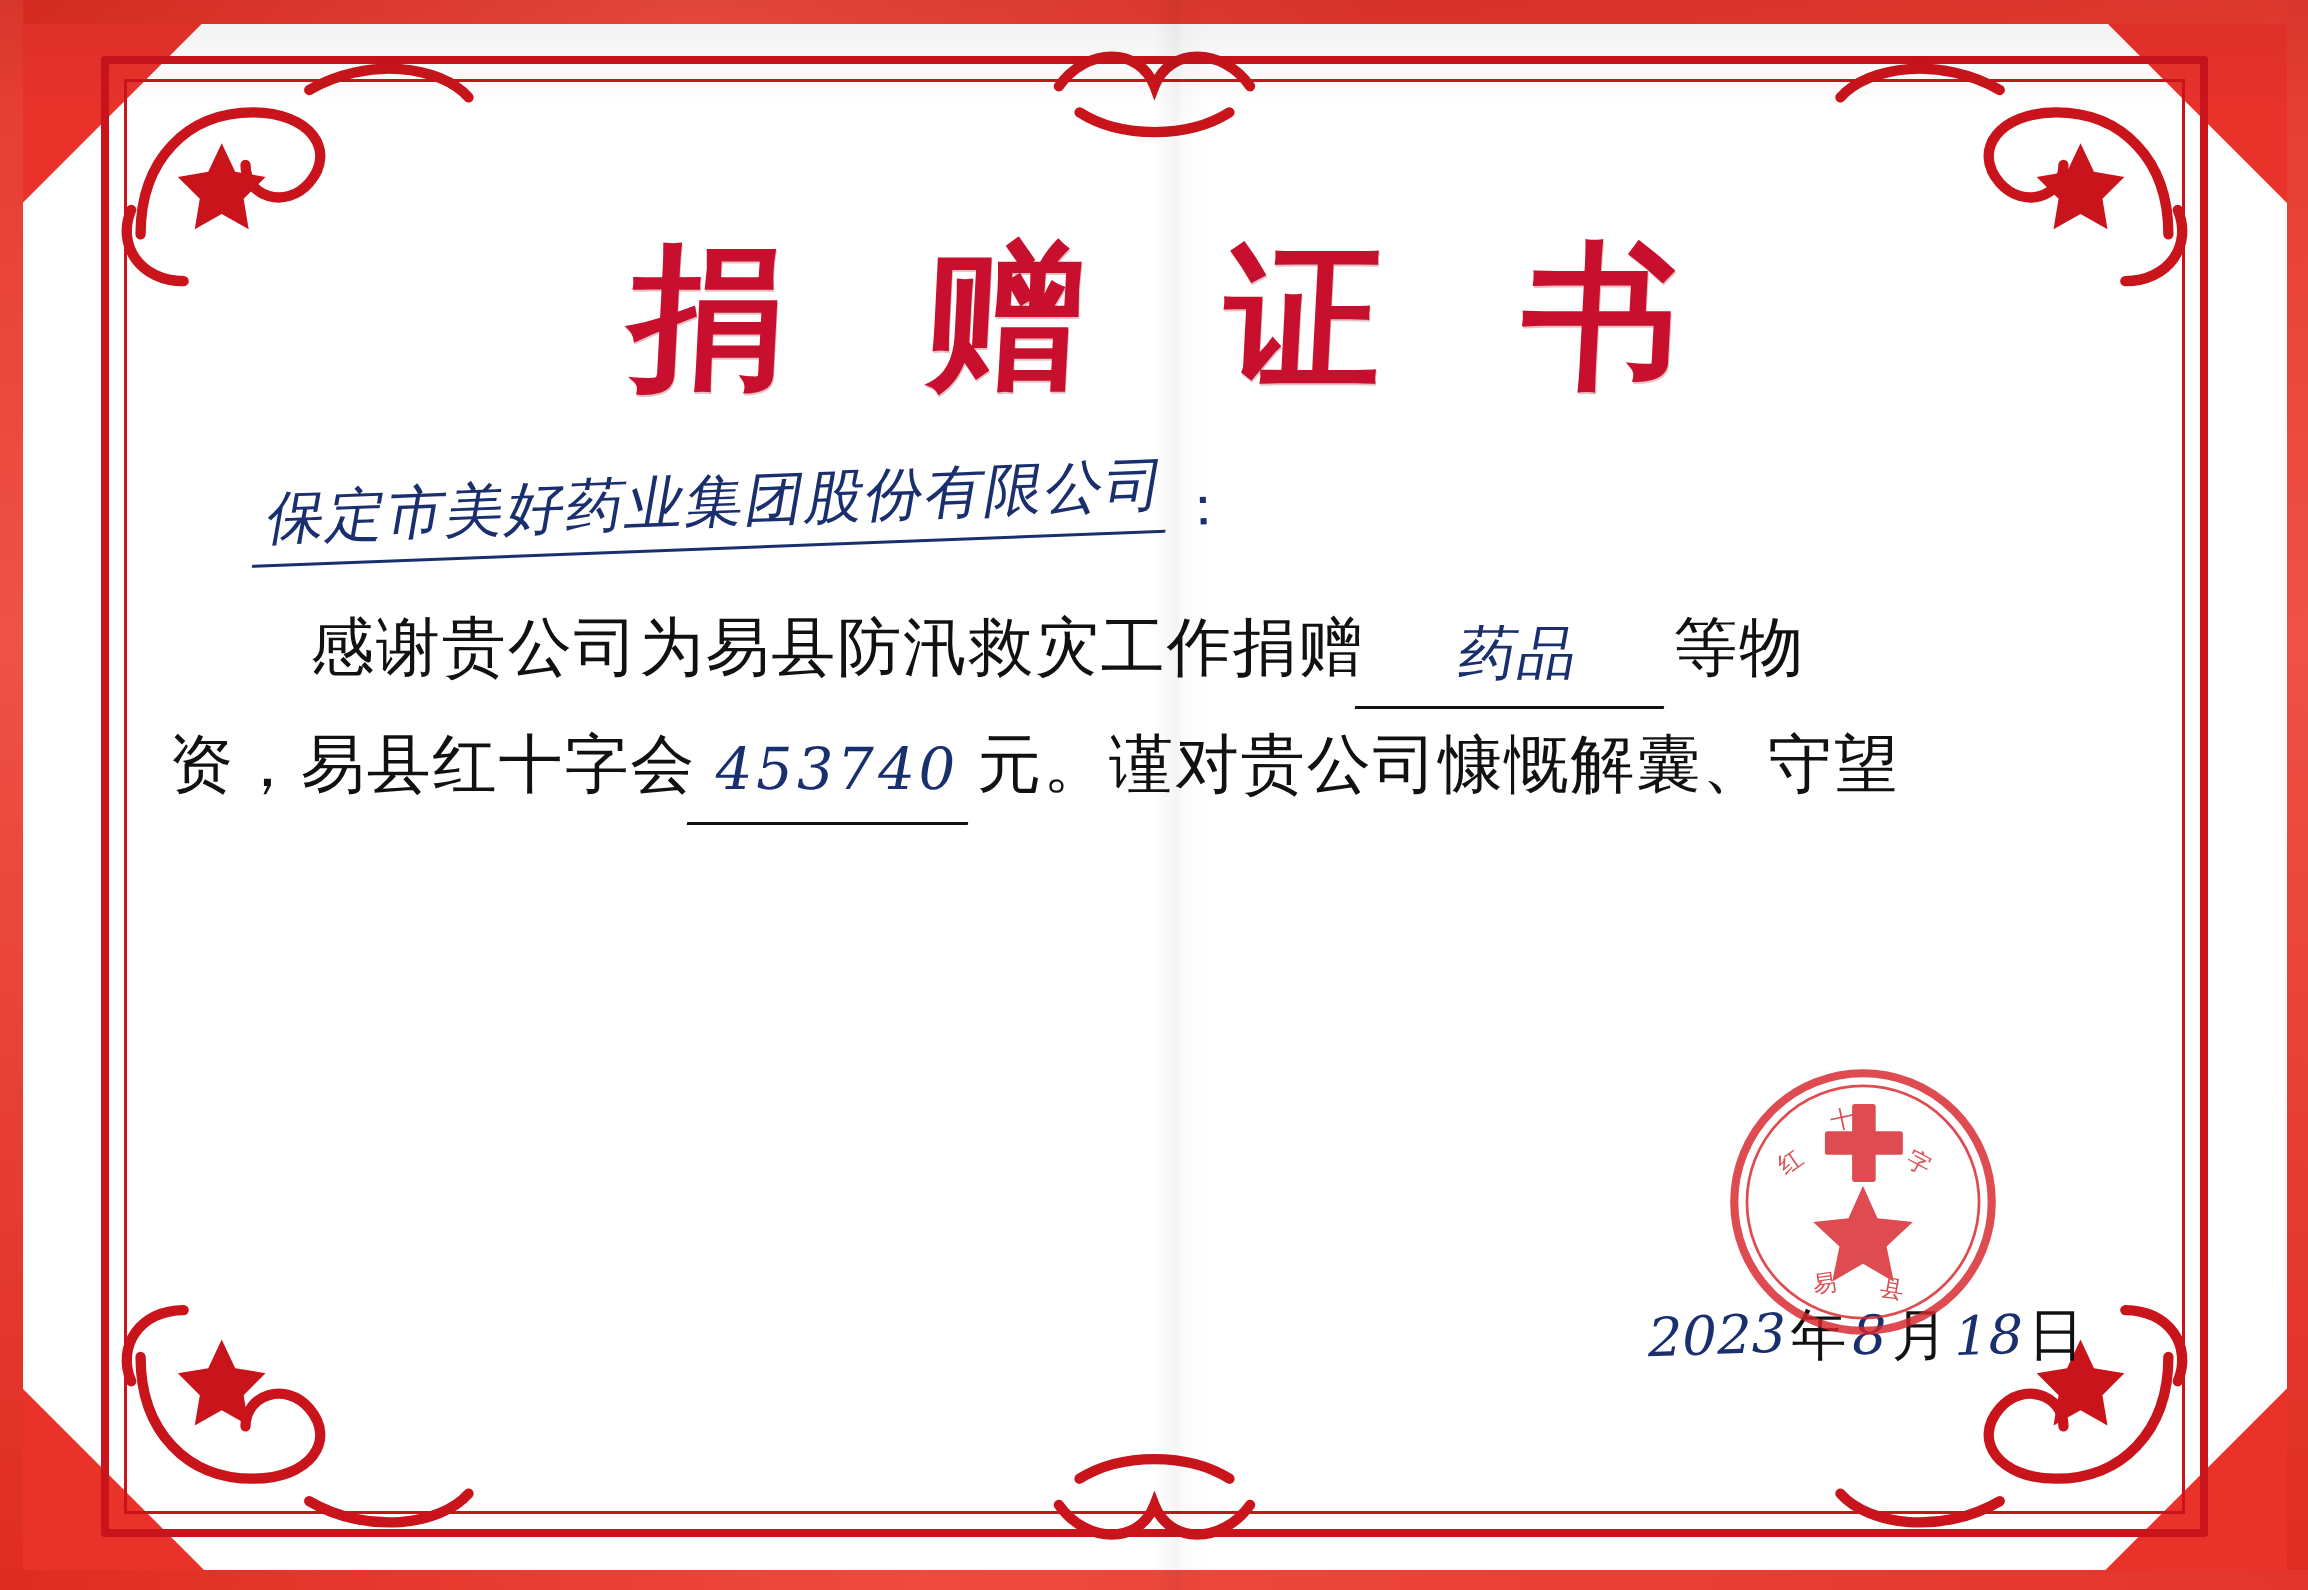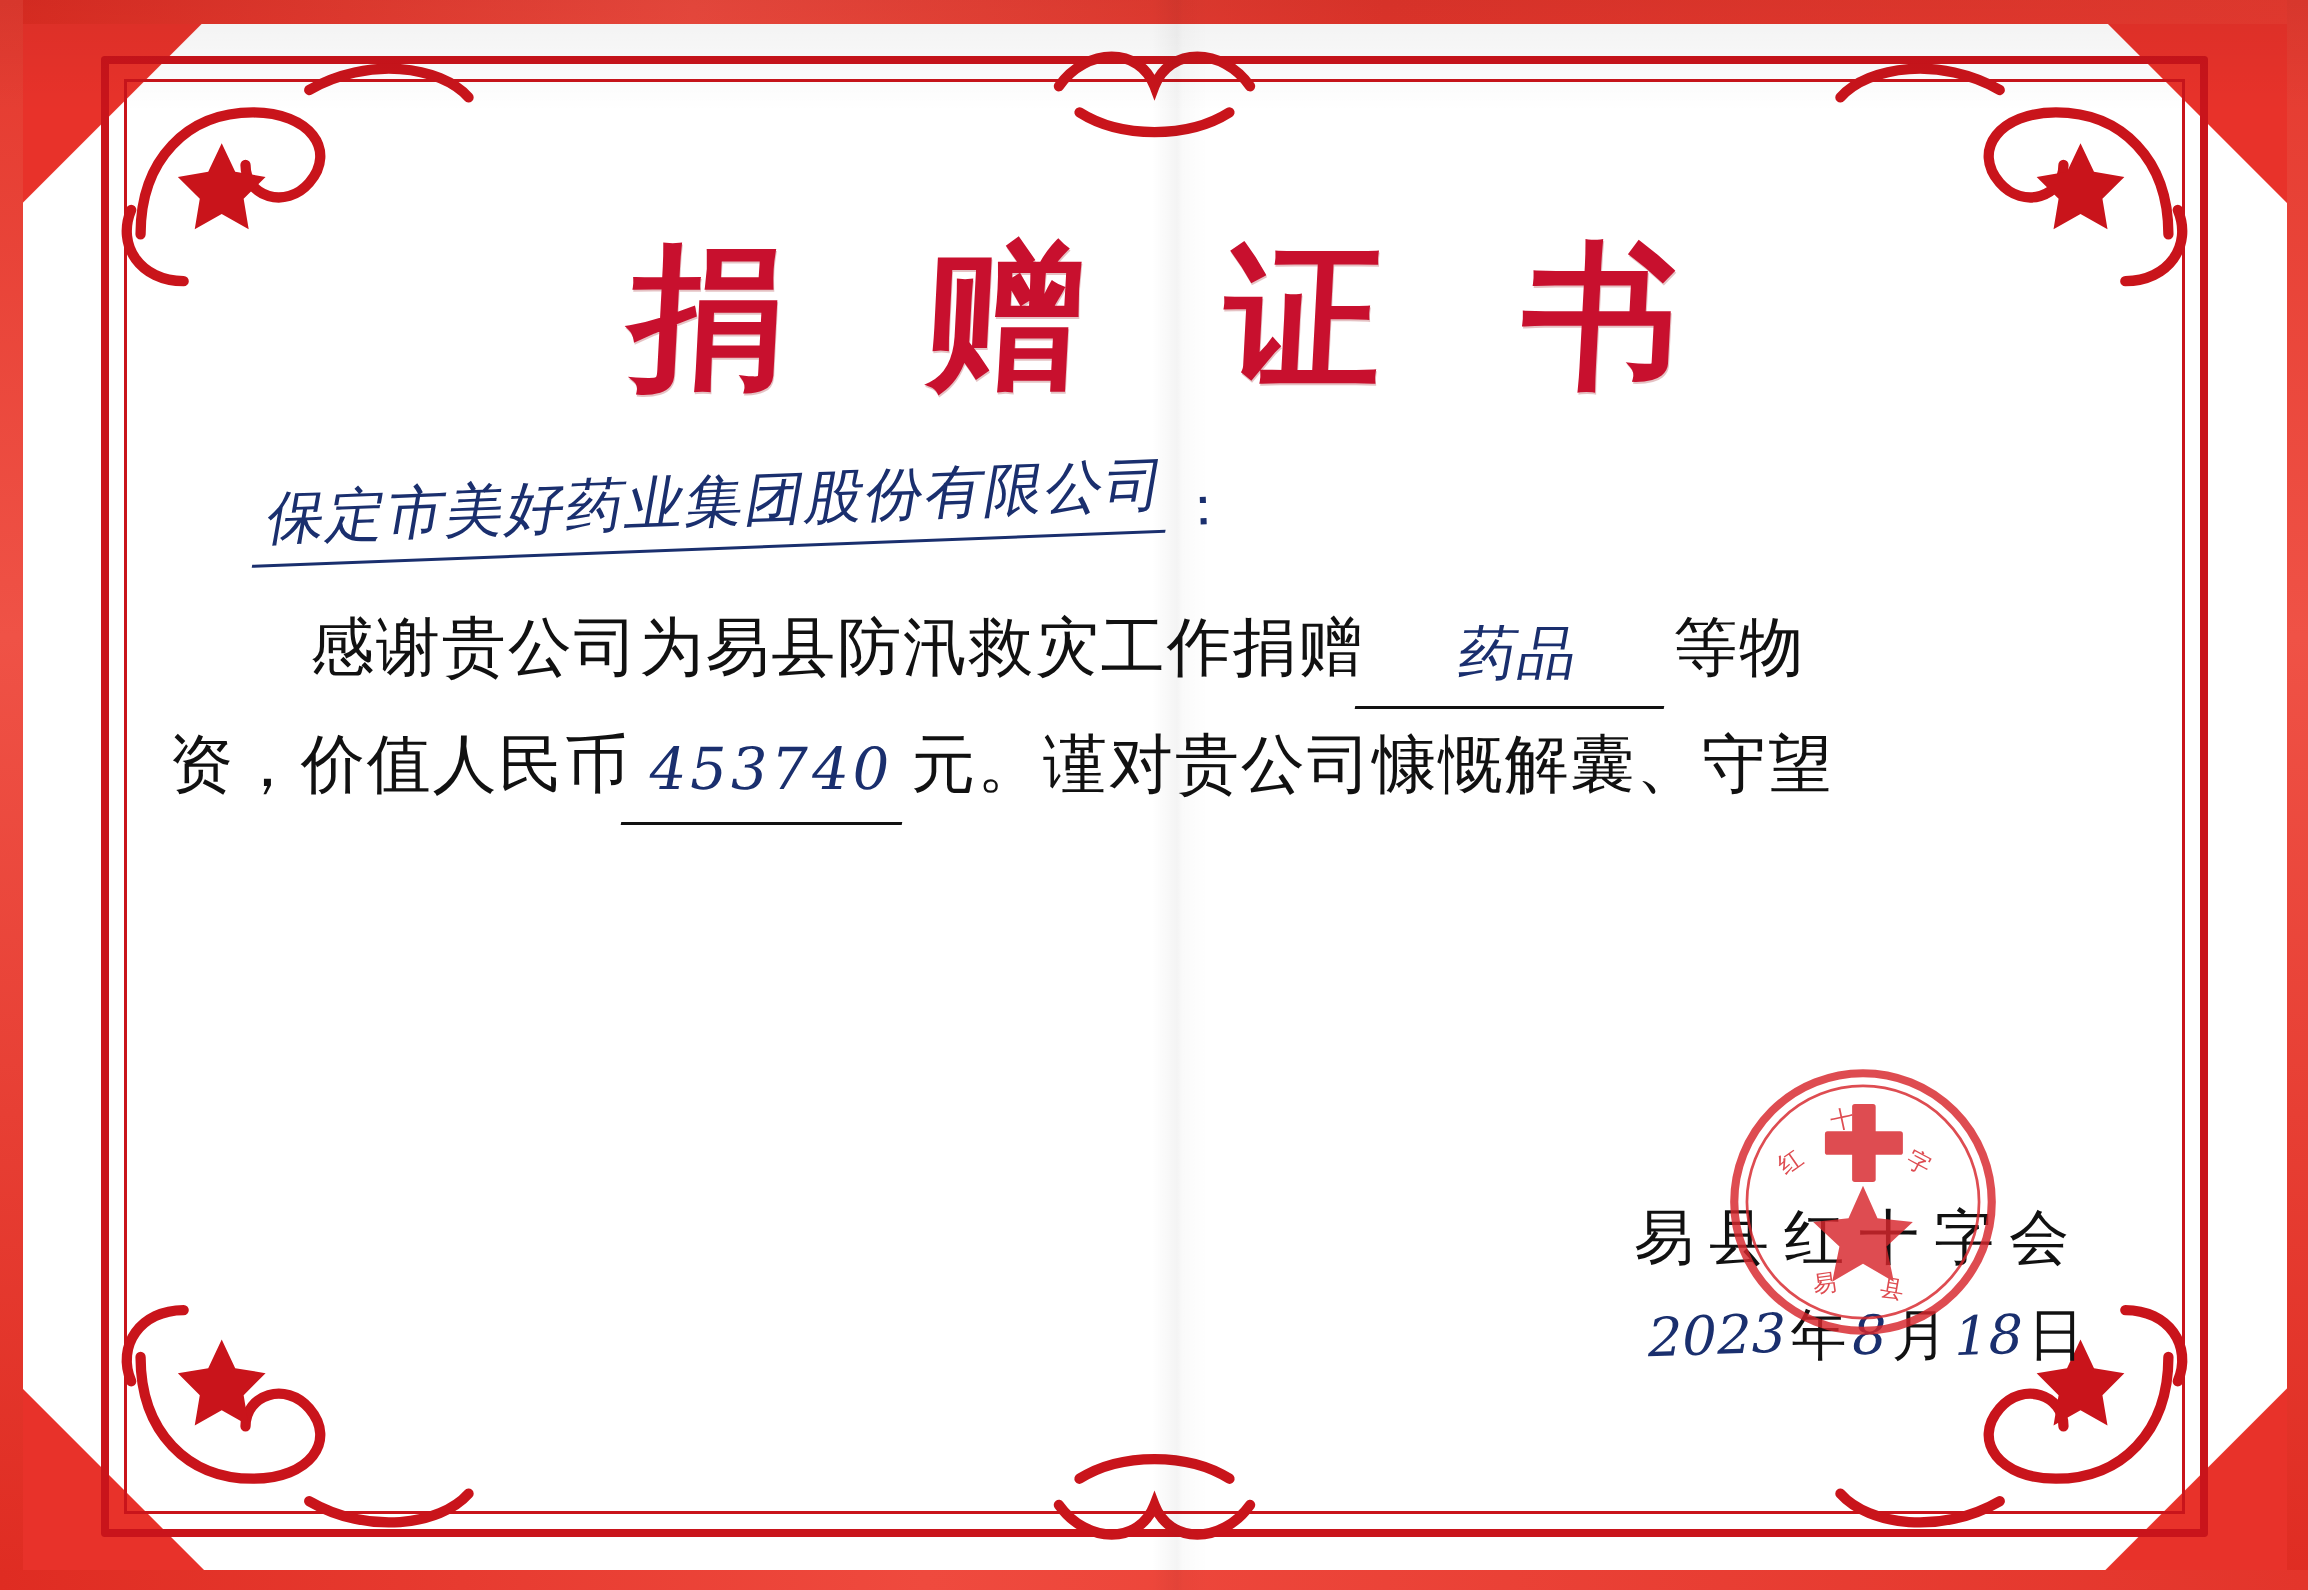--- a/index.html
+++ b/index.html
@@ -260,26 +260,25 @@
     <div class="recipient-row">
       <span class="recipient-name">保定市美好药业集团股份有限公司</span>
       <span class="recipient-colon">：</span>
     </div>
 
     <div class="body-text">
       <div class="body-line">
         <span class="indent"></span><span>感谢贵公司为易县防汛救灾工作捐赠</span><span class="fill-blank">药品</span><span>等物</span>
       </div>
       <div class="body-line">
-        <span>资，价值人民币</span><span class="fill-blank money">453740</span><span>元。谨对贵公司慷慨解囊、守望</span>
+        <span>资，易县红十字会</span><span class="fill-blank money">453740</span><span>元。谨对贵公司慷慨解囊、守望</span>
       </div>
     </div>
 
     <div class="sign-block">
-      <div class="issuer">易县红十字会</div>
       <div class="sign-date">
         <span class="hand">2023</span>
         <span>年</span>
         <span class="hand">8</span>
         <span>月</span>
         <span class="hand">18</span>
         <span>日</span>
       </div>
     </div>
 

